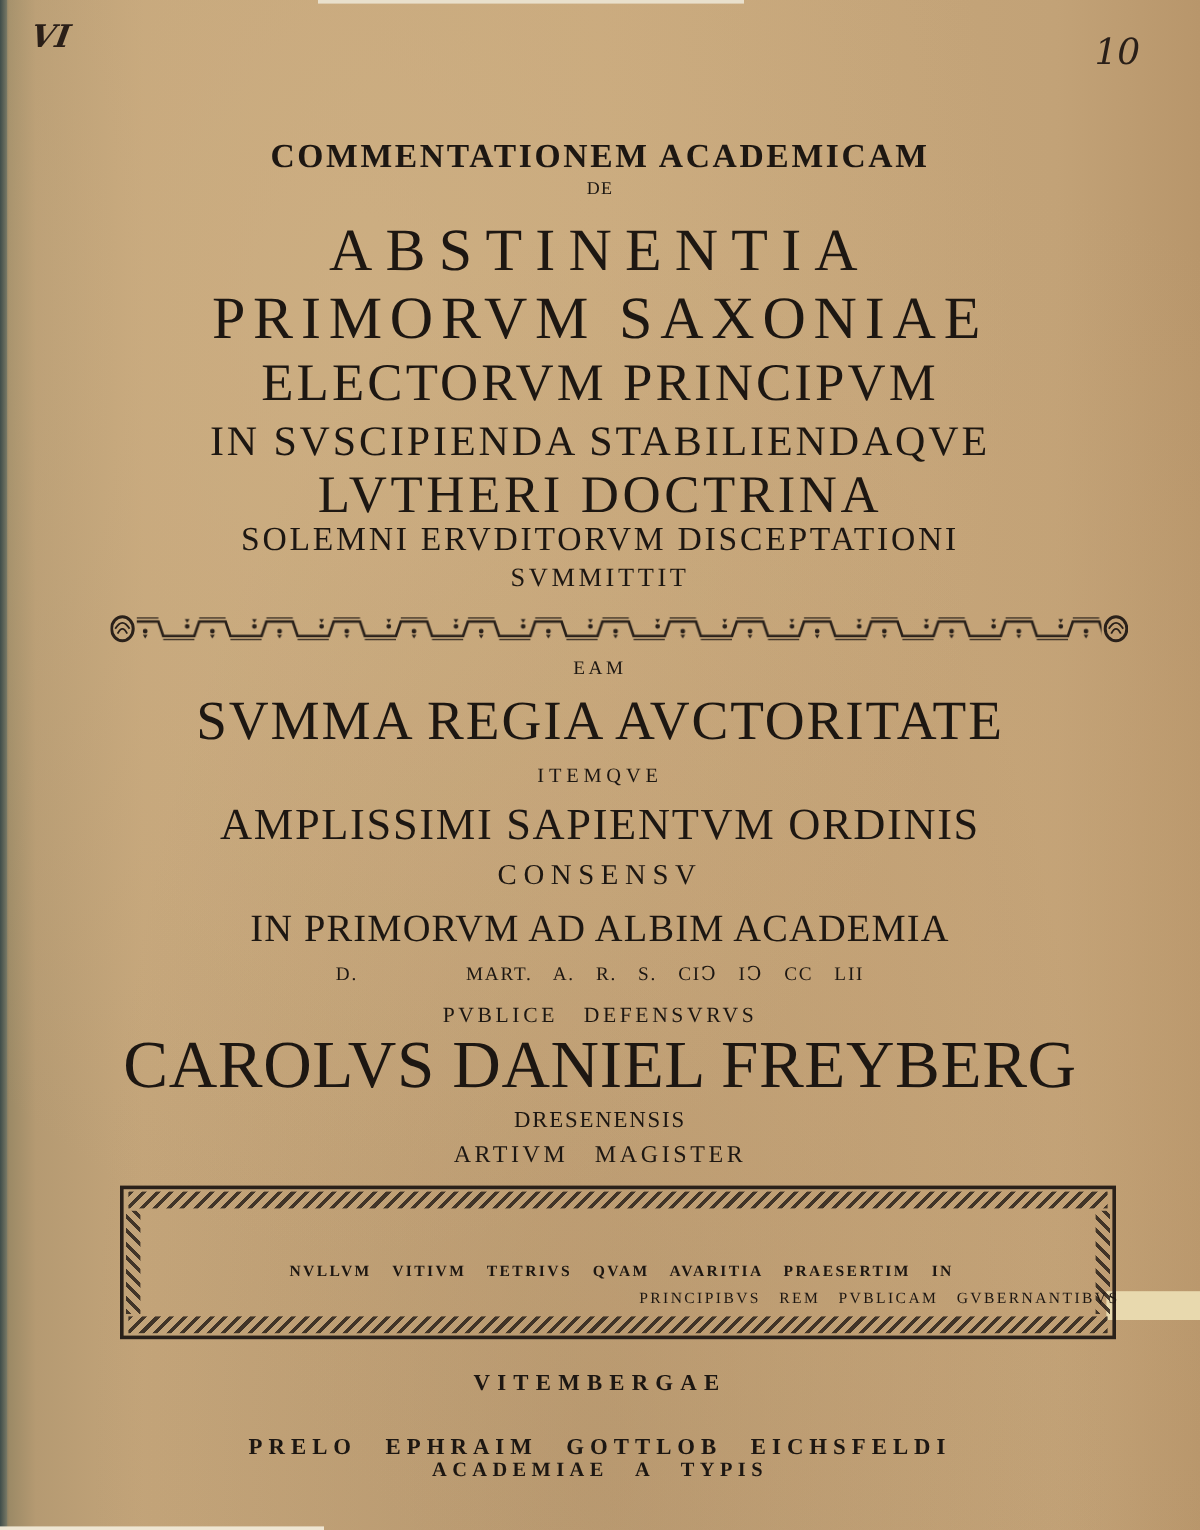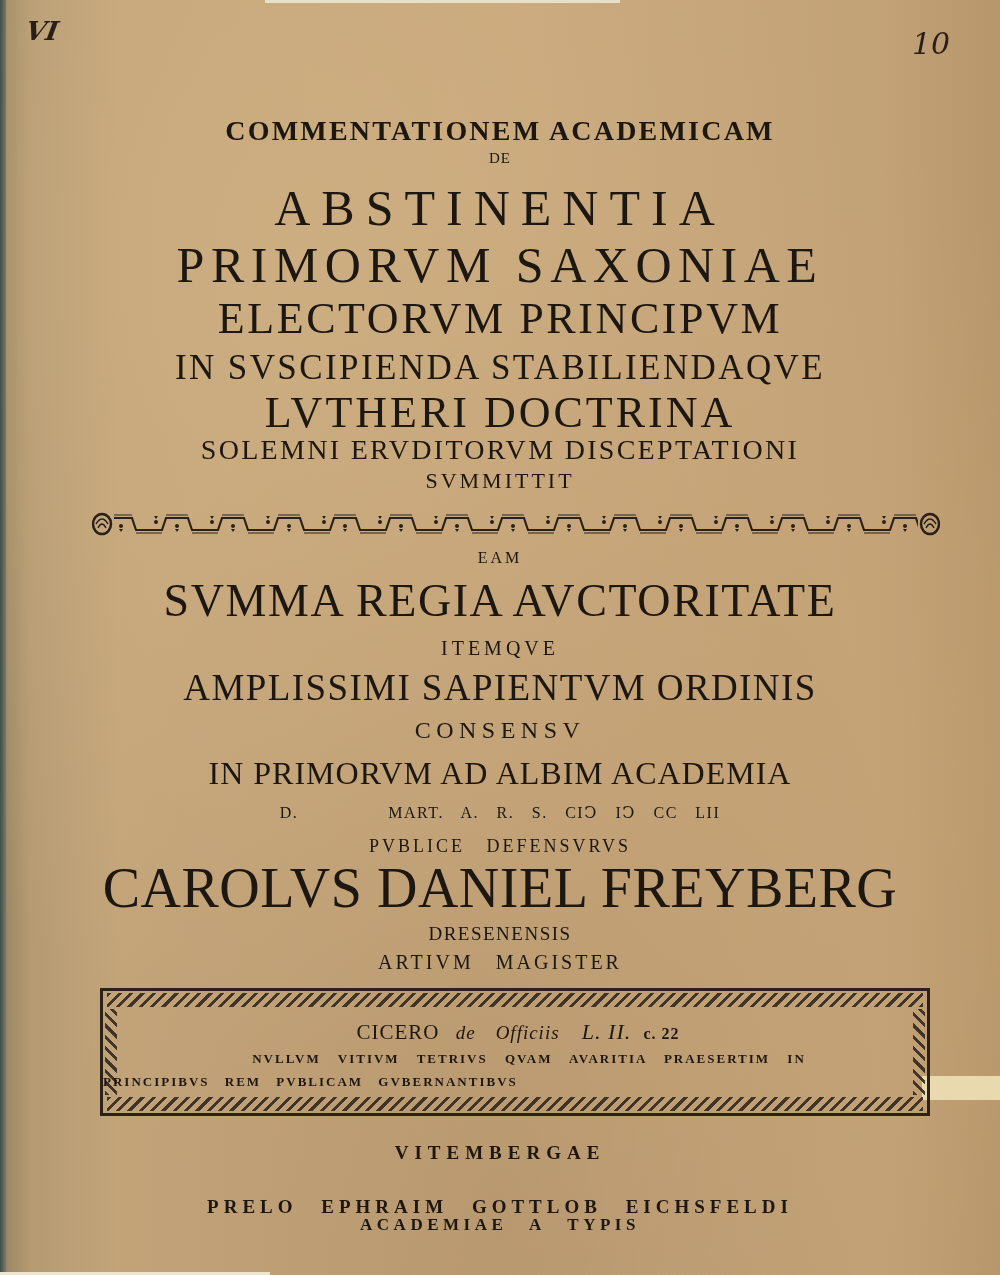--- a/index.html
+++ b/index.html
@@ -53,21 +53,21 @@
     .l-suscipienda { top: 350px; font-size: 35px; letter-spacing: 2.4px; }
     .l-lutheri { top: 375px; font-size: 44px; letter-spacing: 3px; margin-top: 16px; }
     .l-solemni { top: 436px; font-size: 28px; letter-spacing: 2.3px; }
     .l-summittit { top: 470px; font-size: 22px; letter-spacing: 3px; }
 
     .ornament-rule {
       position: absolute; left: 92px; top: 512px; width: 848px; height: 24px;
     }
     .l-eam { top: 550px; font-size: 16px; letter-spacing: 3px; }
     .l-summa { top: 578px; font-size: 46px; letter-spacing: 1.6px; }
-    .l-itemque { top: 638px; font-size: 20px; letter-spacing: 4px; }
+    .l-itemque { top: 638px; font-size: 17px; letter-spacing: 4px; }
     .l-amplissimi { top: 669px; font-size: 37px; letter-spacing: 1.4px; }
     .l-consensu { top: 718px; font-size: 24px; letter-spacing: 5.5px; }
     .l-illustri { top: 757px; font-size: 32px; letter-spacing: 1px; }
     .l-date { top: 805px; font-size: 16px; letter-spacing: 1.5px; word-spacing: 12px; }
     .l-date .gap { display: inline-block; width: 90px; }
     .l-publice { top: 837px; font-size: 18px; letter-spacing: 3px; word-spacing: 14px; }
     .l-carolus { top: 860px; font-size: 56px; letter-spacing: 0.5px; font-weight: normal; }
     .l-dresenensis { top: 924px; font-size: 19px; letter-spacing: 1.5px; }
     .l-artium { top: 952px; font-size: 20px; letter-spacing: 3px; word-spacing: 14px; }
 
@@ -89,24 +89,24 @@
       opacity: 0.85;
     }
     .chain-left { left: 2px; }
     .chain-right { right: 2px; }
 
     .q-cicero { position: absolute; left: 0; width: 830px; top: 28px; text-align: center;
       font-family: "Liberation Serif", serif; font-size: 21px; letter-spacing: 1px; white-space: nowrap; }
     .q-cicero .it { font-style: italic; font-size: 19px; margin: 0 10px; }
     .q-cicero .book { font-style: italic; font-size: 22px; margin: 0 6px; }
     .q-cicero .ch { font-size: 16px; font-weight: bold; }
-    .q-line1 { position: absolute; left: 11px; width: 830px; top: 60px; text-align: center;
+    .q-line1 { position: absolute; left: 0; width: 830px; top: 60px; text-align: center;
       font-family: "Liberation Serif", serif; font-size: 13px; font-weight: bold; letter-spacing: 2px; word-spacing: 12px; white-space: nowrap; }
-    .q-line2 { position: absolute; left: 0; width: 830px; top: 83px; text-align: left;
-      font-family: "Liberation Serif", serif; font-size: 13px; font-weight: bold; letter-spacing: 2px; word-spacing: 10px; white-space: nowrap; }
+    .q-line2 { position: absolute; left: 0; width: 830px; top: 83px; text-align: right;
+      font-family: "Liberation Serif", serif; font-size: 13px; font-weight: normal; letter-spacing: 2px; word-spacing: 10px; white-space: nowrap; }
 
     .l-vitembergae { top: 1143px; font-size: 19px; letter-spacing: 6px; font-weight: bold; }
     .l-prelo { top: 1180px; font-size: 19px; letter-spacing: 5px; word-spacing: 14px; font-weight: bold; margin-top: 17px; }
     .l-academiae { top: 1216px; font-size: 17px; letter-spacing: 4.5px; word-spacing: 14px; font-weight: bold; }
   </style>
 </head>
 <body>
 
 <div class="page"></div>
 <div class="leftedge"></div>
@@ -158,25 +158,19 @@
 
 <div class="line l-carolus">CAROLVS DANIEL FREYBERG</div>
 <div class="line l-dresenensis">DRESENENSIS</div>
 <div class="line l-artium">ARTIVM MAGISTER</div>
 
 <div class="quote-box">
   <div class="chain-top"></div>
   <div class="chain-bottom"></div>
   <div class="chain-left"></div>
   <div class="chain-right"></div>
-  <div class="q-cicero">
-    <span>CICERO</span>
-    <span class="it">de</span><span class="it">Officiis</span>
-    <span class="book">L. II.</span>
-    <span class="ch">c. 22</span>
-  </div>
   <div class="q-line1">NVLLVM VITIVM TETRIVS QVAM AVARITIA PRAESERTIM IN</div>
   <div class="q-line2">PRINCIPIBVS REM PVBLICAM GVBERNANTIBVS</div>
 </div>
 
 <div class="line l-vitembergae">VITEMBERGAE</div>
 <div class="line l-prelo">PRELO EPHRAIM GOTTLOB EICHSFELDI</div>
 <div class="line l-academiae">ACADEMIAE A TYPIS</div>
 
 </body></html>

